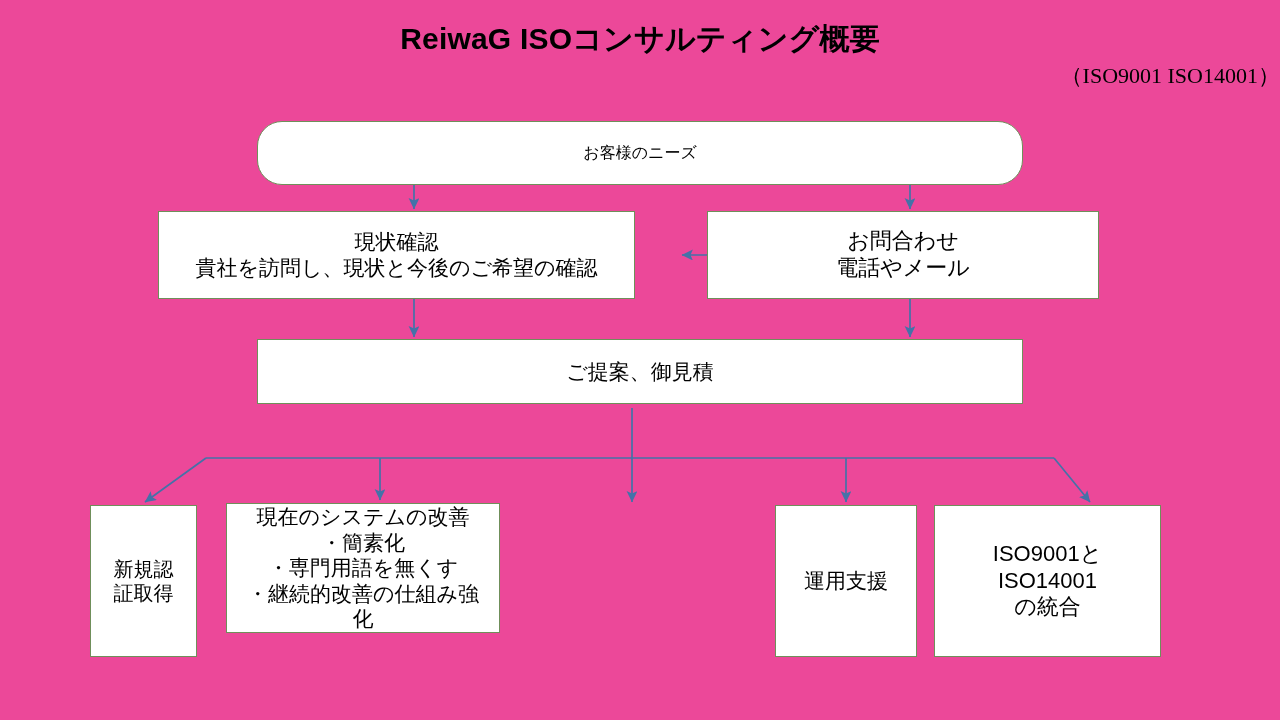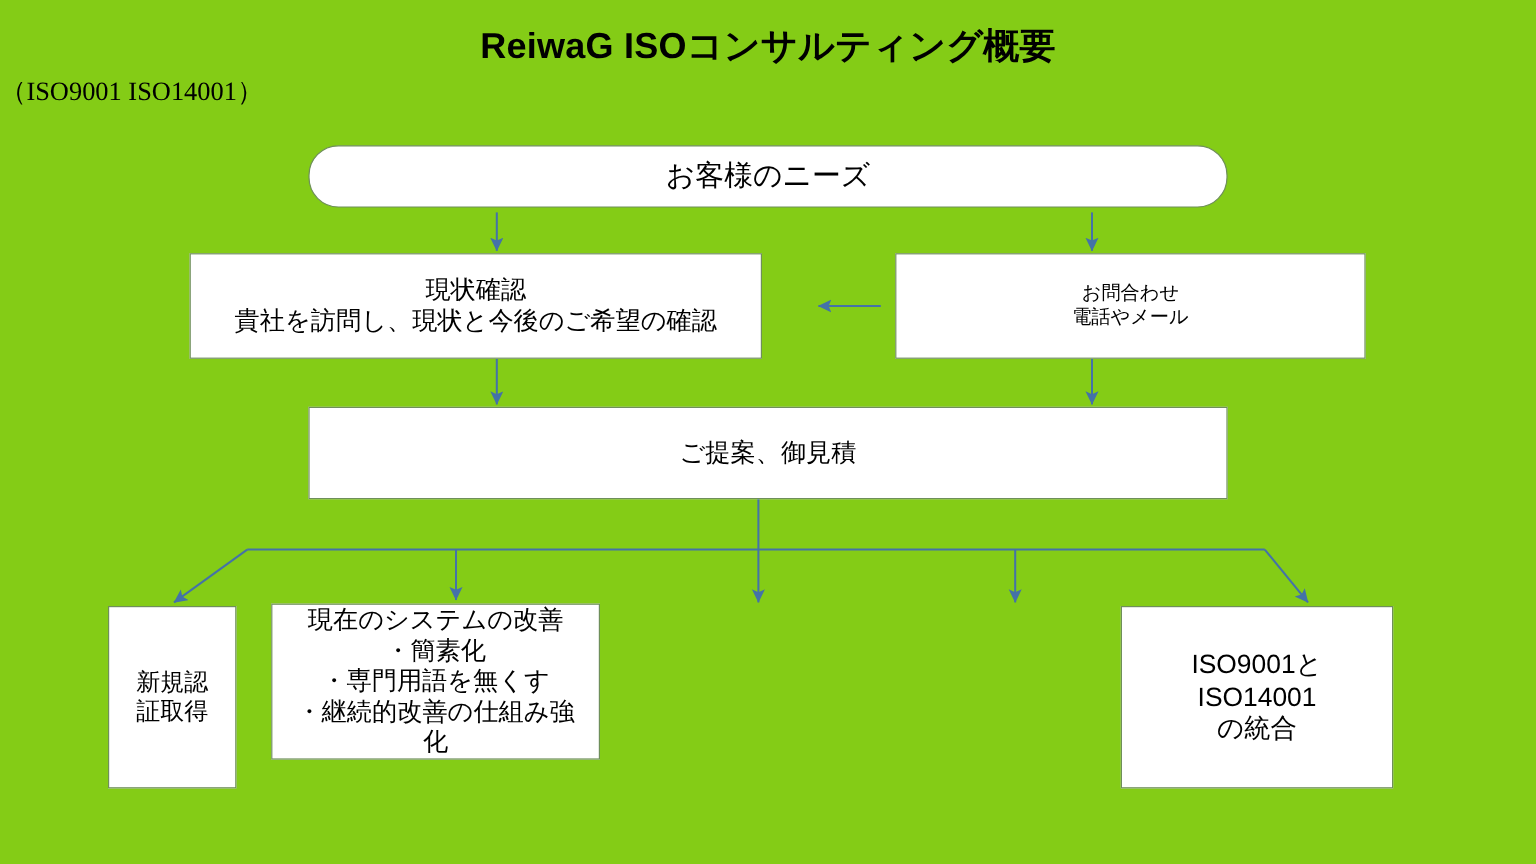--- a/index.html
+++ b/index.html
@@ -9,21 +9,21 @@
   }
   body {
     font-family: "Liberation Sans", "DejaVu Sans", sans-serif;
     color: #000000;
   }
   #canvas {
     position: relative;
     width: 1280px;
     height: 720px;
     overflow: hidden;
-    background: #84cc16;
+    background: #ec4899;
   }
   #connectors {
     position: absolute;
     left: 0;
     top: 0;
     width: 1280px;
     height: 720px;
     pointer-events: none;
   }
   .title {
@@ -35,42 +35,42 @@
     font-size: 30px;
     font-weight: bold;
     letter-spacing: 0.2px;
     line-height: 1.15;
   }
   .subtitle {
     position: absolute;
     left: 0;
     top: 63px;
     width: 1280px;
-    text-align: left;
+    text-align: right;
     font-size: 22px;
     font-family: "Liberation Serif", "DejaVu Serif", serif;
     line-height: 1.2;
   }
   .node {
     position: absolute;
     box-sizing: border-box;
     border: 1.4px solid #6f8f5a;
     background: #ffffff;
     display: flex;
     align-items: center;
     justify-content: center;
     text-align: center;
     line-height: 1.22;
     white-space: pre-line;
     z-index: 2;
   }
-  .n-needs      { left: 257px;  top: 121px; width: 766px; height: 52px;  font-size: 24px; border-radius: 25px; }
+  .n-needs      { left: 257px;  top: 121px; width: 766px; height: 64px;  font-size: 16px; border-radius: 25px; }
   .n-genjo      { left: 158px;  top: 211px; width: 477px; height: 88px;  font-size: 21px; }
-  .n-toiawase   { left: 746px;  top: 211px; width: 392px; height: 88px;  font-size: 16px; }
-  .n-teian      { left: 257px;  top: 339px; width: 766px; height: 77px;  font-size: 21px; }
+  .n-toiawase   { left: 707px;  top: 211px; width: 392px; height: 88px;  font-size: 22px; }
+  .n-teian      { left: 257px;  top: 339px; width: 766px; height: 65px;  font-size: 21px; }
   .n-shinki     { left: 90px;   top: 505px; width: 107px; height: 152px; font-size: 20px; }
   .n-kaizen     { left: 226px;  top: 503px; width: 274px; height: 130px; font-size: 21px; }
   .n-kansa      { left: 519px;  top: 505px; width: 242px; height: 152px; font-size: 21px; }
   .n-unyo       { left: 775px;  top: 505px; width: 142px; height: 152px; font-size: 21px; }
   .n-tougou     { left: 934px;  top: 505px; width: 227px; height: 152px; font-size: 22px;
                   font-family: "Liberation Sans", "DejaVu Sans", sans-serif; }
   .node span { display: block; }
 </style>
 </head>
 <body>
@@ -137,20 +137,23 @@
 
   <div class="node n-kaizen">
     <span>現在のシステムの改善
 ・簡素化
 ・専門用語を無くす
 ・継続的改善の仕組み強
 化</span>
   </div>
 
 
+  <div class="node n-unyo">
+    <span>運用支援</span>
+  </div>
 
   <div class="node n-tougou">
     <span>ISO9001と
 ISO14001
 の統合</span>
   </div>
 
 </div>
 
 </body></html>

